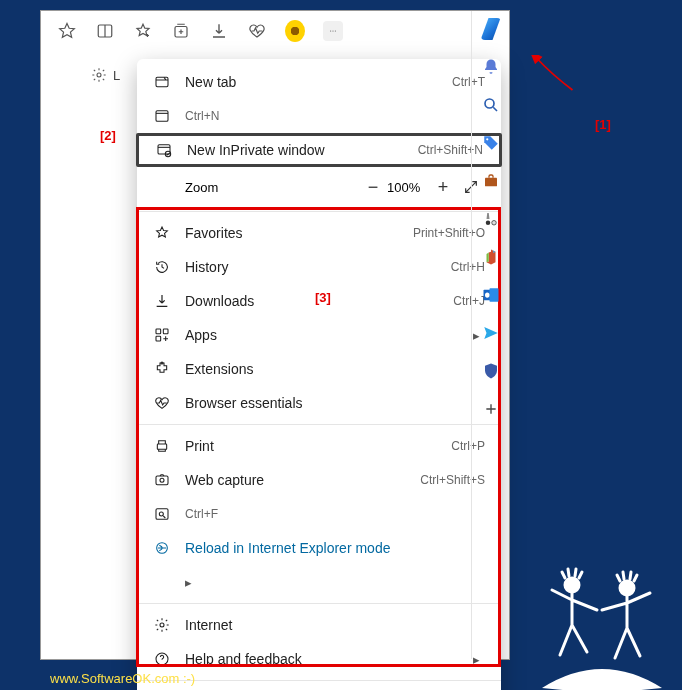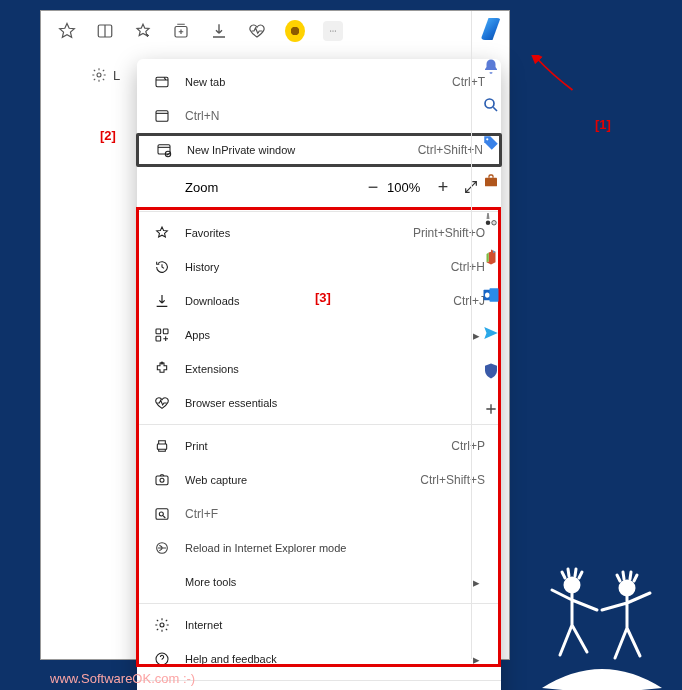--- a/index.html
+++ b/index.html
@@ -77,23 +77,23 @@
     }
     .menu-item {
       display: flex;
       align-items: center;
       height: 34px;
       padding: 0 16px;
       color: #222;
       gap: 14px;
       position: relative;
     }
-    .menu-item.disabled { color: #404040; }
+    .menu-item.disabled { color: #0369a1; }
     .menu-item .mi-icon { width: 18px; height: 18px; display:flex;align-items:center;justify-content:center;flex-shrink:0; }
-    .menu-item .mi-label { flex: 1; font-size: 11px; }
+    .menu-item .mi-label { flex: 1; font-size: 14px; }
     .menu-item .mi-shortcut { font-size: 12px; color: #666; }
     .menu-item .mi-chevron { width:12px; color:#555; }
     .menu-item.indent .mi-icon { visibility: hidden; }
     .sep { height: 1px; background: #e5e5e5; margin: 4px 0; }
     .zoom-row {
       display: flex;
       align-items: center;
       height: 40px;
       padding: 0 16px 0 48px;
       gap: 0;
@@ -128,21 +128,21 @@
       font-family: Arial, sans-serif;
     }
     .arrow {
       position: absolute;
       width: 70px; height: 40px;
       pointer-events:none;
     }
     .watermark {
       position: absolute;
       left: 50px; bottom: 4px;
-      color: #fca5a5;
+      color: #fde047;
       font-size: 13px;
       font-family: Arial, sans-serif;
     }
     .watermark-inner {
       position: absolute;
       left: 190px; top: 58px;
       color: #e9e9e9;
       font-size: 12px;
       pointer-events: none;
     }
@@ -355,21 +355,20 @@
       <span class="mi-icon">
           <svg width="16" height="16" viewBox="0 0 24 24" fill="none" stroke="currentColor" stroke-width="1.6">
             <circle cx="12" cy="12" r="8"></circle>
             <path d="M6 12h12M8 8c6 3 6 5 0 8"></path>
           </svg>
         </span>
       <span class="mi-label">Reload in Internet Explorer mode</span>
     </div>
     <div class="menu-item indent">
       <span class="mi-icon"></span>
-      <span class="mi-label">More tools</span>
       <span class="mi-chevron">▸</span>
     </div>
     <div class="sep"></div>
     <div class="menu-item">
       <span class="mi-icon">
           <svg width="16" height="16" viewBox="0 0 24 24" fill="none" stroke="currentColor" stroke-width="1.6">
             <circle cx="12" cy="12" r="3"></circle>
             <path d="M12 2v3M12 19v3M4.2 4.2l2.1 2.1M17.7 17.7l2.1 2.1M2 12h3M19 12h3M4.2 19.8l2.1-2.1M17.7 6.3l2.1-2.1"></path>
           </svg>
         </span>

